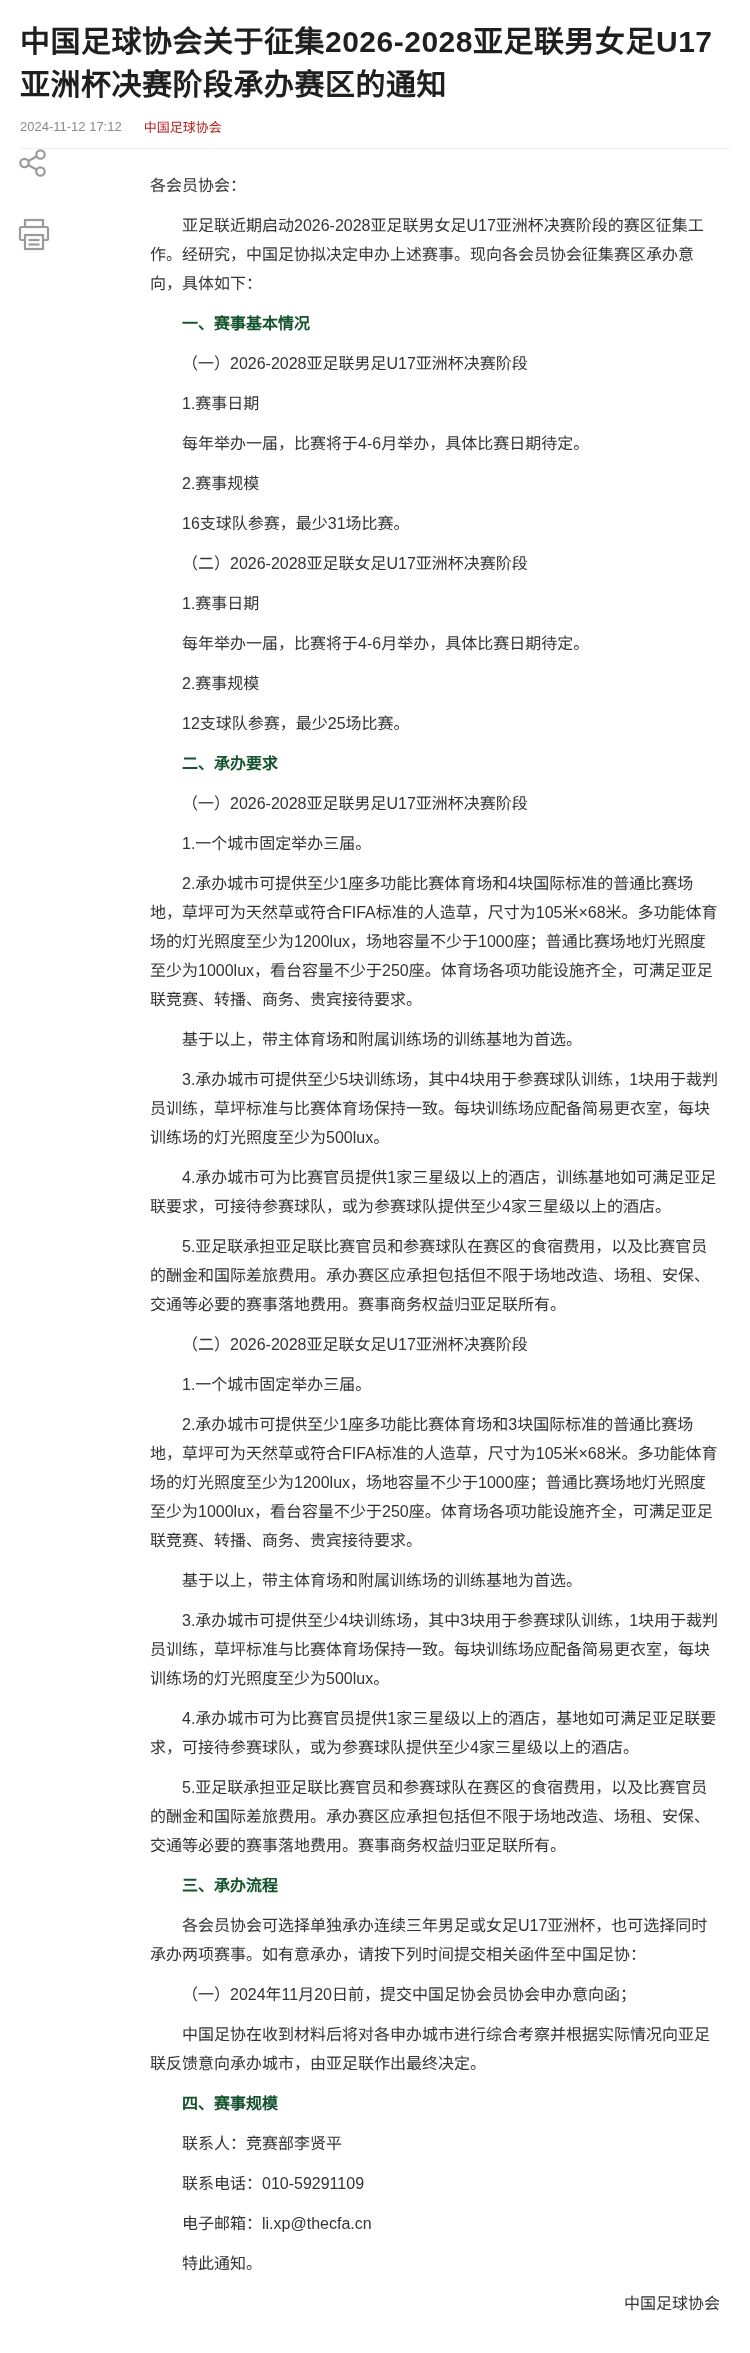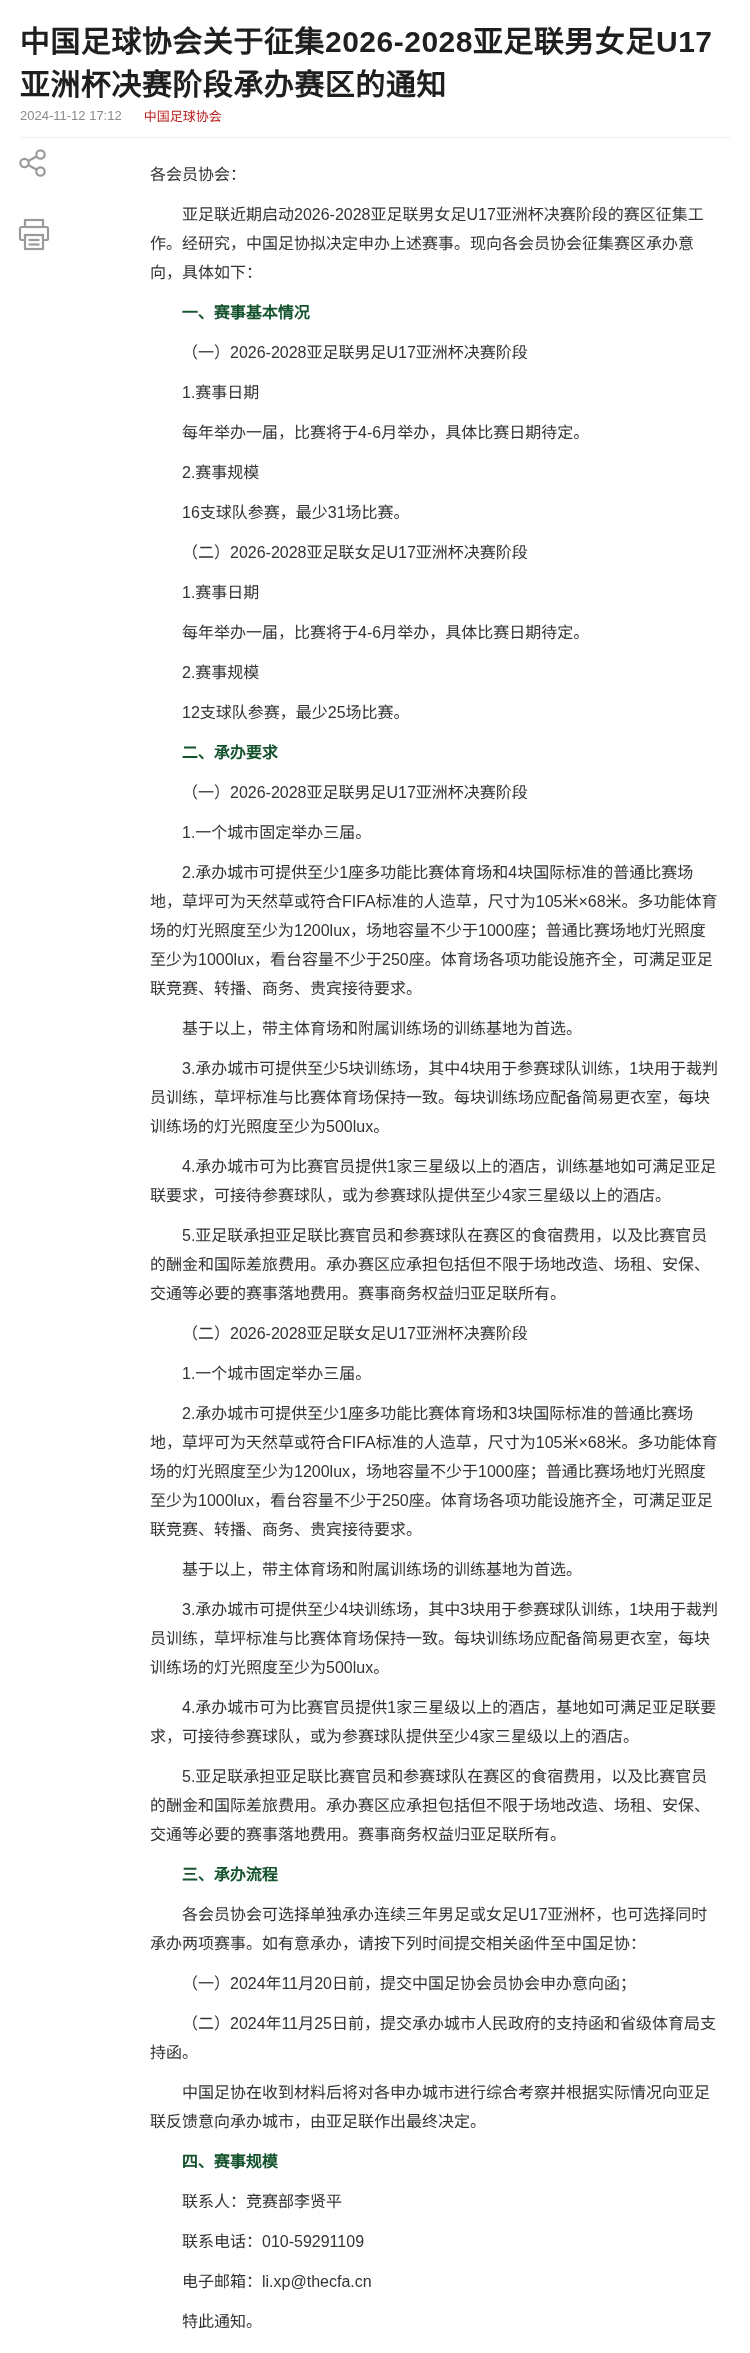--- a/index.html
+++ b/index.html
@@ -16,21 +16,21 @@
     padding: 20px 20px 0 20px;
   }
   .title {
     font-size: 30px;
     line-height: 43px;
     font-weight: bold;
     color: #1f1f1f;
     letter-spacing: 0.5px;
   }
   .meta {
-    margin-top: 0;
+    margin-top: 11px;
     padding-bottom: 12px;
     font-size: 13px;
     color: #8a8a8a;
     border-bottom: 1px solid #efefef;
     display: flex;
     align-items: center;
   }
   .meta .src { margin-left: 22px; color: #b91c1c; text-decoration: none; }
   
   .tools {
@@ -125,21 +125,20 @@
     <p class="t-para">（二）2026-2028亚足联女足U17亚洲杯决赛阶段</p>
     <p class="t-para">1.一个城市固定举办三届。</p>
     <p class="t-para">2.承办城市可提供至少1座多功能比赛体育场和3块国际标准的普通比赛场地，草坪可为天然草或符合FIFA标准的人造草，尺寸为105米×68米。多功能体育场的灯光照度至少为1200lux，场地容量不少于1000座；普通比赛场地灯光照度至少为1000lux，看台容量不少于250座。体育场各项功能设施齐全，可满足亚足联竞赛、转播、商务、贵宾接待要求。</p>
     <p class="t-para">基于以上，带主体育场和附属训练场的训练基地为首选。</p>
     <p class="t-para">3.承办城市可提供至少4块训练场，其中3块用于参赛球队训练，1块用于裁判员训练，草坪标准与比赛体育场保持一致。每块训练场应配备简易更衣室，每块训练场的灯光照度至少为500lux。</p>
     <p class="t-para">4.承办城市可为比赛官员提供1家三星级以上的酒店，基地如可满足亚足联要求，可接待参赛球队，或为参赛球队提供至少4家三星级以上的酒店。</p>
     <p class="t-para">5.亚足联承担亚足联比赛官员和参赛球队在赛区的食宿费用，以及比赛官员的酬金和国际差旅费用。承办赛区应承担包括但不限于场地改造、场租、安保、交通等必要的赛事落地费用。赛事商务权益归亚足联所有。</p>
     <p class="t-heading">三、承办流程</p>
     <p class="t-para">各会员协会可选择单独承办连续三年男足或女足U17亚洲杯，也可选择同时承办两项赛事。如有意承办，请按下列时间提交相关函件至中国足协：</p>
     <p class="t-para">（一）2024年11月20日前，提交中国足协会员协会申办意向函；</p>
-    <p class="t-para">（二）2024年11月25日前，提交承办城市人民政府的支持函和省级体育局支持函。</p>
     <p class="t-para">中国足协在收到材料后将对各申办城市进行综合考察并根据实际情况向亚足联反馈意向承办城市，由亚足联作出最终决定。</p>
     <p class="t-heading">四、赛事规模</p>
     <p class="t-para">联系人：竞赛部李贤平</p>
     <p class="t-para">联系电话：010-59291109</p>
     <p class="t-para">电子邮箱：li.xp@thecfa.cn</p>
     <p class="t-para">特此通知。</p>
     <p class="t-sign">中国足球协会</p>
   </div>
 
 </body></html>

